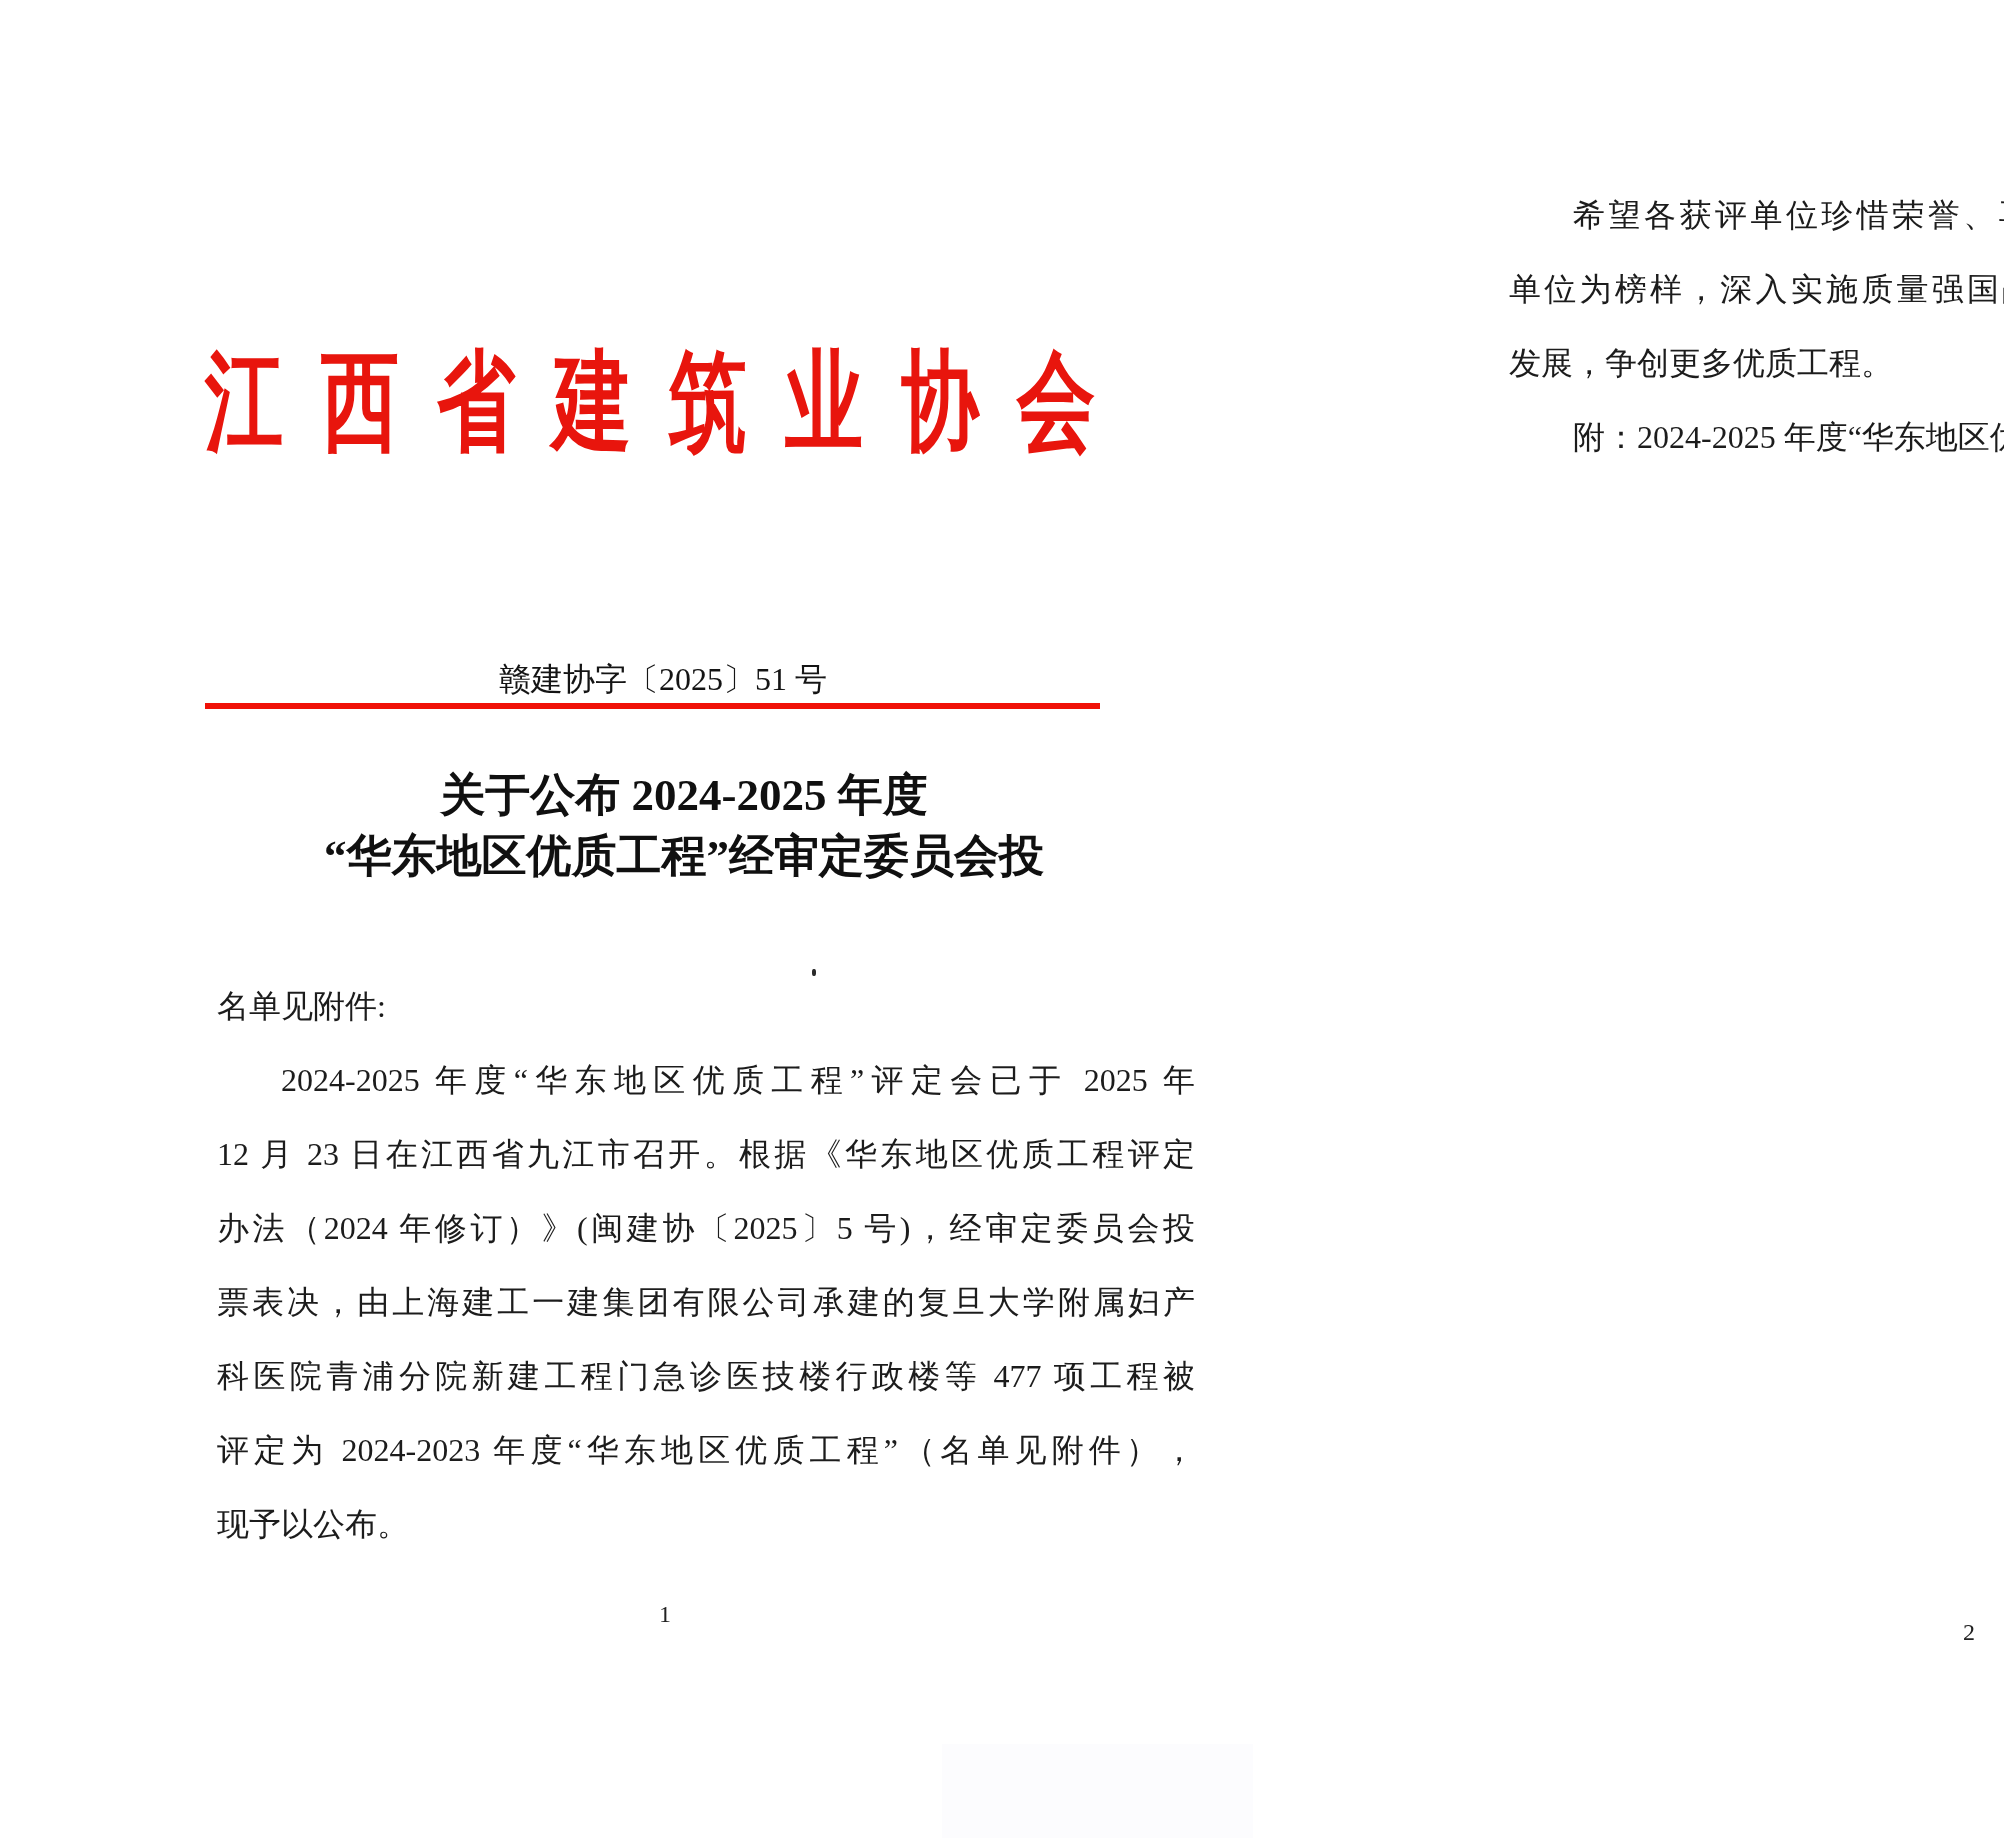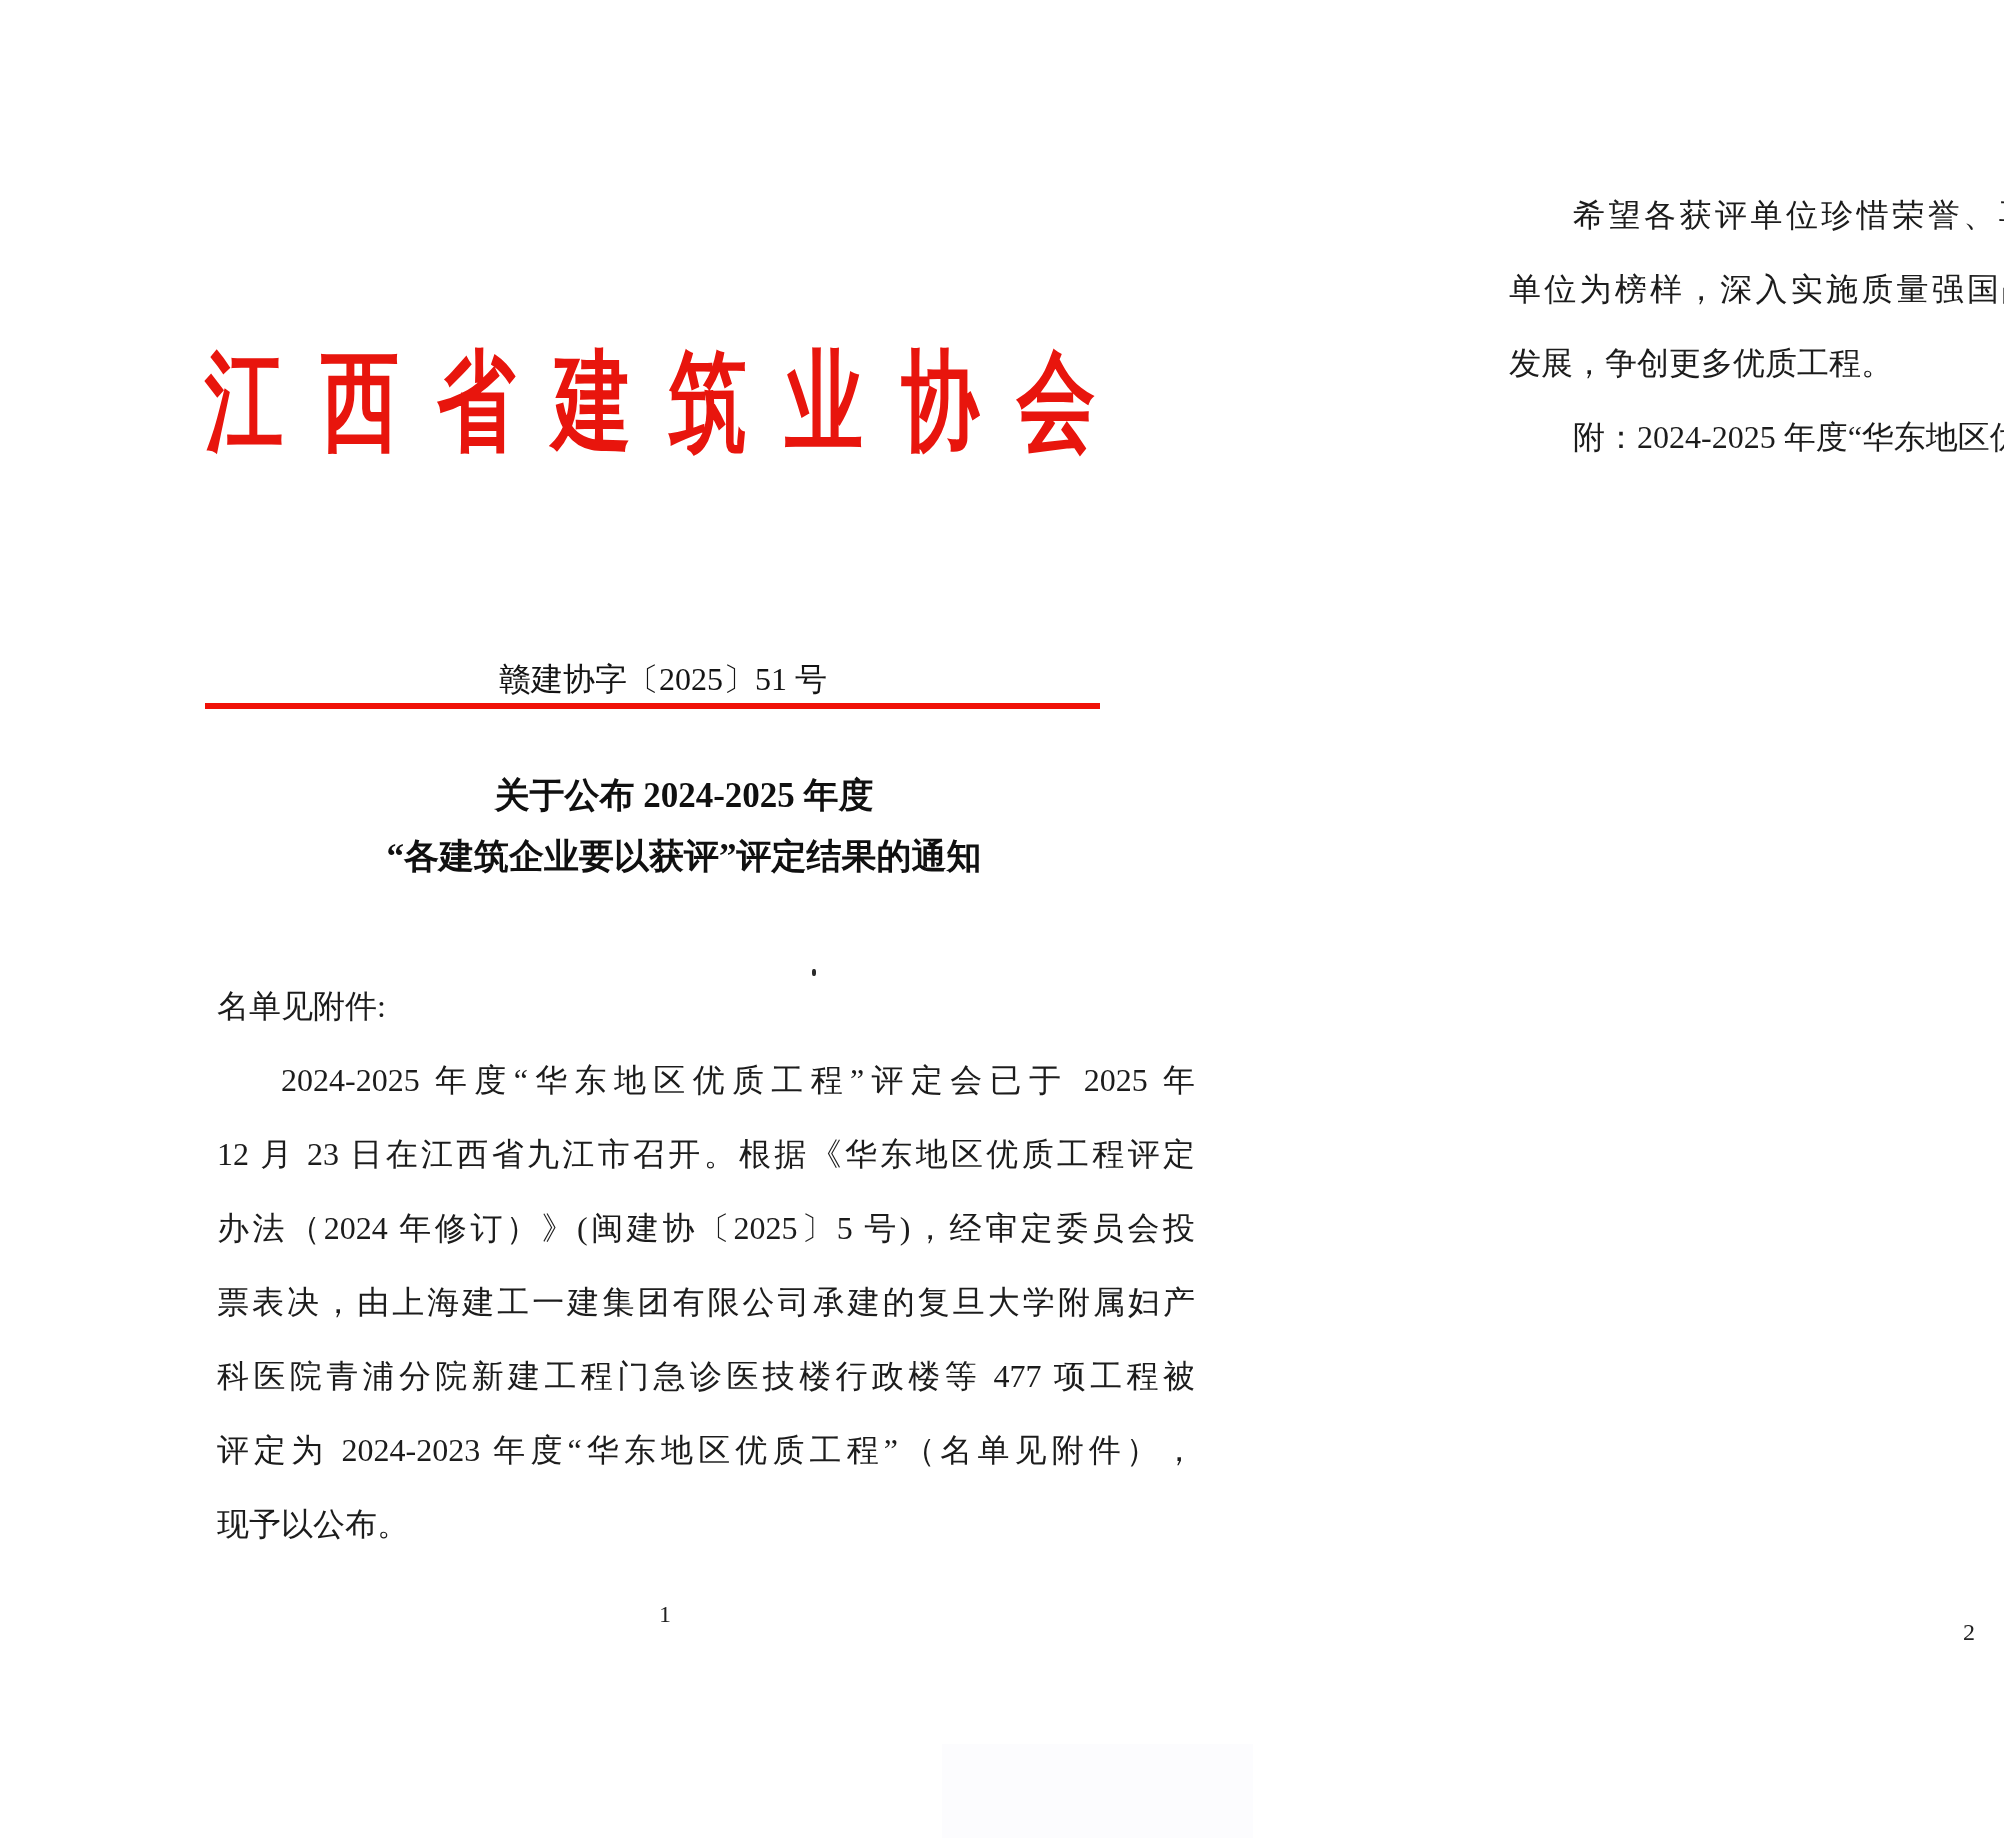--- a/index.html
+++ b/index.html
@@ -26,21 +26,21 @@
     font-size:32px;line-height:1.1;text-align:center;
     color:#141414;white-space:nowrap;
   }
   .red-line{
     left:205px;top:703px;width:895px;height:5.6px;
     background:#f01208;
   }
   .doc-title{
     left:0;top:765px;width:1300px;
     padding-left:68px;box-sizing:border-box;
-    font-size:35px;line-height:61px;font-weight:700;
+    font-size:45px;line-height:61px;font-weight:700;
     text-align:center;color:#101010;white-space:nowrap;
   }
   .body-block{
     font-size:32px;line-height:74px;color:#1c1c1c;
   }
   .body-left{left:217px;top:969px;width:978px;}
   .body-right{left:1509px;top:178px;width:983px;}
   .jline{text-align:justify;text-align-last:justify;}
   .ind{text-indent:2em;}
   .plain{text-align:left;}
@@ -58,21 +58,21 @@
 
   <div class="abs" style="left:0;top:0;width:1300px;height:1395px;">
     <div class="abs red-header">江西省建筑业协会</div>
 
     <div class="abs doc-number">赣建协字〔2025〕51 号</div>
 
     <div class="abs red-line"></div>
 
     <div class="abs doc-title">
       <div>关于公布 2024-2025 年度</div>
-      <div>“各建筑企业要以获评”评定结果的通知</div>
+      <div>“华东地区优质工程”经审定委员会投</div>
     </div>
 
     <div class="abs speck" style="left:812px;top:969px;width:3.6px;height:6.8px;"></div>
 
     <div class="abs body-block body-left">
       <div class="plain">名单见附件:</div>
       <div class="jline ind">2024-2025 年度“华东地区优质工程”评定会已于 2025 年</div>
       <div class="jline">12 月 23 日在江西省九江市召开。根据《华东地区优质工程评定</div>
       <div class="jline">办法（2024 年修订）》(闽建协〔2025〕5 号)，经审定委员会投</div>
       <div class="jline">票表决，由上海建工一建集团有限公司承建的复旦大学附属妇产</div>

